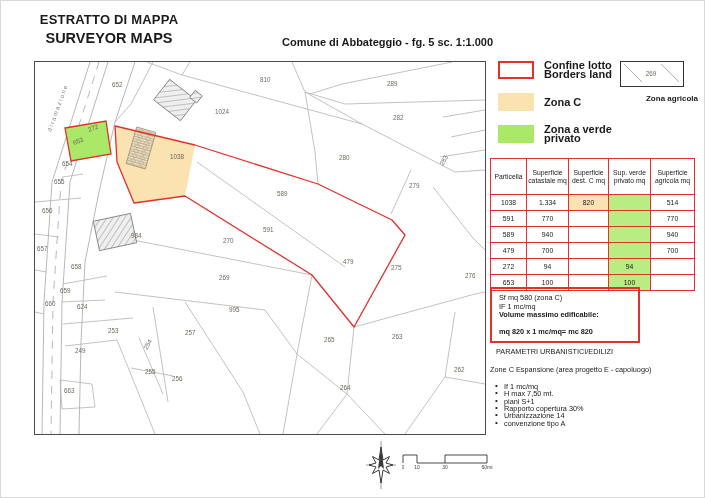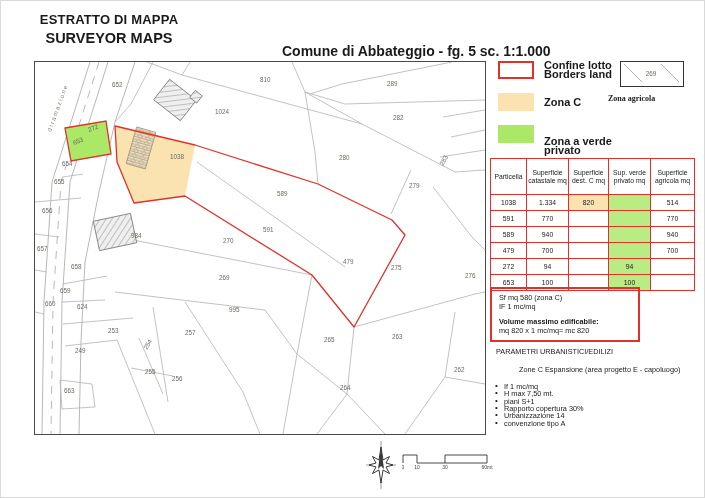--- a/index.html
+++ b/index.html
@@ -2,50 +2,50 @@
 <html><head>
 <meta charset="utf-8">
 <style>
   html,body{margin:0;padding:0;background:#fff;}
   #page{position:relative;width:705px;height:498px;background:#fff;overflow:hidden;
         font-family:"Liberation Sans",sans-serif;color:#1a1a1a;border:1px solid #d9d9d9;box-sizing:border-box;}
   
   .title-block{position:absolute;left:28px;top:10px;width:160px;text-align:center;font-weight:bold;line-height:18px;}
   .title-l1{font-size:13px;letter-spacing:.2px;}
   .title-l2{font-size:14.5px;}
-  .subtitle{position:absolute;left:281px;top:35px;font-size:14px;font-weight:bold;margin-top:7px;}
+  .subtitle{position:absolute;left:281px;top:35px;font-size:11px;font-weight:bold;}
   
   #map-panel{position:absolute;left:33px;top:60px;width:450px;height:372px;border:1px solid #4a4a4a;box-sizing:content-box;background:#fff;}
   
   .swatch{position:absolute;width:36px;height:18px;box-sizing:border-box;}
   .sw-confine{left:497px;top:60px;background:#fff;border:2px solid #e0312a;}
   .sw-zonac{left:497px;top:92px;background:#fbe3b1;}
   .sw-verde{left:497px;top:124px;background:#abe867;}
   .leg-label{position:absolute;left:543px;font-size:11px;font-weight:bold;line-height:9px;}
   .ll-confine{top:60px;}
   .ll-zonac{top:97px;}
-  .ll-verde{top:136px;}
+  .ll-verde{top:124px;}
   #agricola-box{position:absolute;left:619px;top:60px;width:64px;height:26px;border:1.5px solid #333;background:#fff;box-sizing:border-box;}
-  #agricola-label{position:absolute;left:607px;top:93px;width:90px;text-align:left;font-size:8px;font-weight:bold;font-family:Liberation Serif, serif;}
+  #agricola-label{position:absolute;left:607px;top:93px;width:90px;text-align:right;font-size:8px;font-weight:bold;}
   
   #parcel-table{position:absolute;left:489px;top:157px;border-collapse:collapse;font-size:6.8px;table-layout:fixed;}
   #parcel-table th,#parcel-table td{border:1px solid #e0312a;text-align:center;vertical-align:middle;padding:1px 1px;overflow:hidden;}
   #parcel-table th{font-weight:400;height:33px;line-height:7.6px;}
   #parcel-table td{height:13px;}
   .bg-tan{background:#fbe3b1;}
   .bg-green{background:#b9ec82;}
   
   #volume-box{position:absolute;left:489px;top:286px;width:132px;border:2px solid #e0312a;padding:5px 7px;font-size:7.3px;line-height:8.6px;}
-  .vb-bold{font-weight:bold;margin-top:7px;}
-  .vb-bold2{font-weight:normal;}
+  .vb-bold{font-weight:bold;}
+  .vb-bold2{font-weight:bold;margin-top:8px;}
   
   #parametri{position:absolute;left:489px;top:347px;width:210px;font-size:7.3px;line-height:8.4px;}
   #parametri .p-title{margin-bottom:10px;padding-left:6px;}
   #parametri .p-art{margin-bottom:1px;}
-  #parametri .p-zone{margin-bottom:8px;margin-left:29px;}
+  #parametri .p-zone{margin-bottom:8px;}
   #parametri .p-area{margin-bottom:2px;}
   .bullets{margin:0;padding:0;list-style:none;}
   .bullets li{padding-left:14px;position:relative;line-height:7.4px;}
   .bullets li .dot{position:absolute;left:5px;top:-1px;font-size:8px;}
   
   #compass{position:absolute;left:358px;top:438px;}
   #scalebar{position:absolute;left:401px;top:449px;}
   svg text.parcel{font-family:"Liberation Sans",sans-serif;font-size:6.3px;fill:#6e685e;}
   svg text.roadname{font-family:"Liberation Sans",sans-serif;font-size:6px;fill:#8a8478;letter-spacing:1.6px;}
   svg text.tiny{font-family:"Liberation Sans",sans-serif;font-size:5px;fill:#444;}

